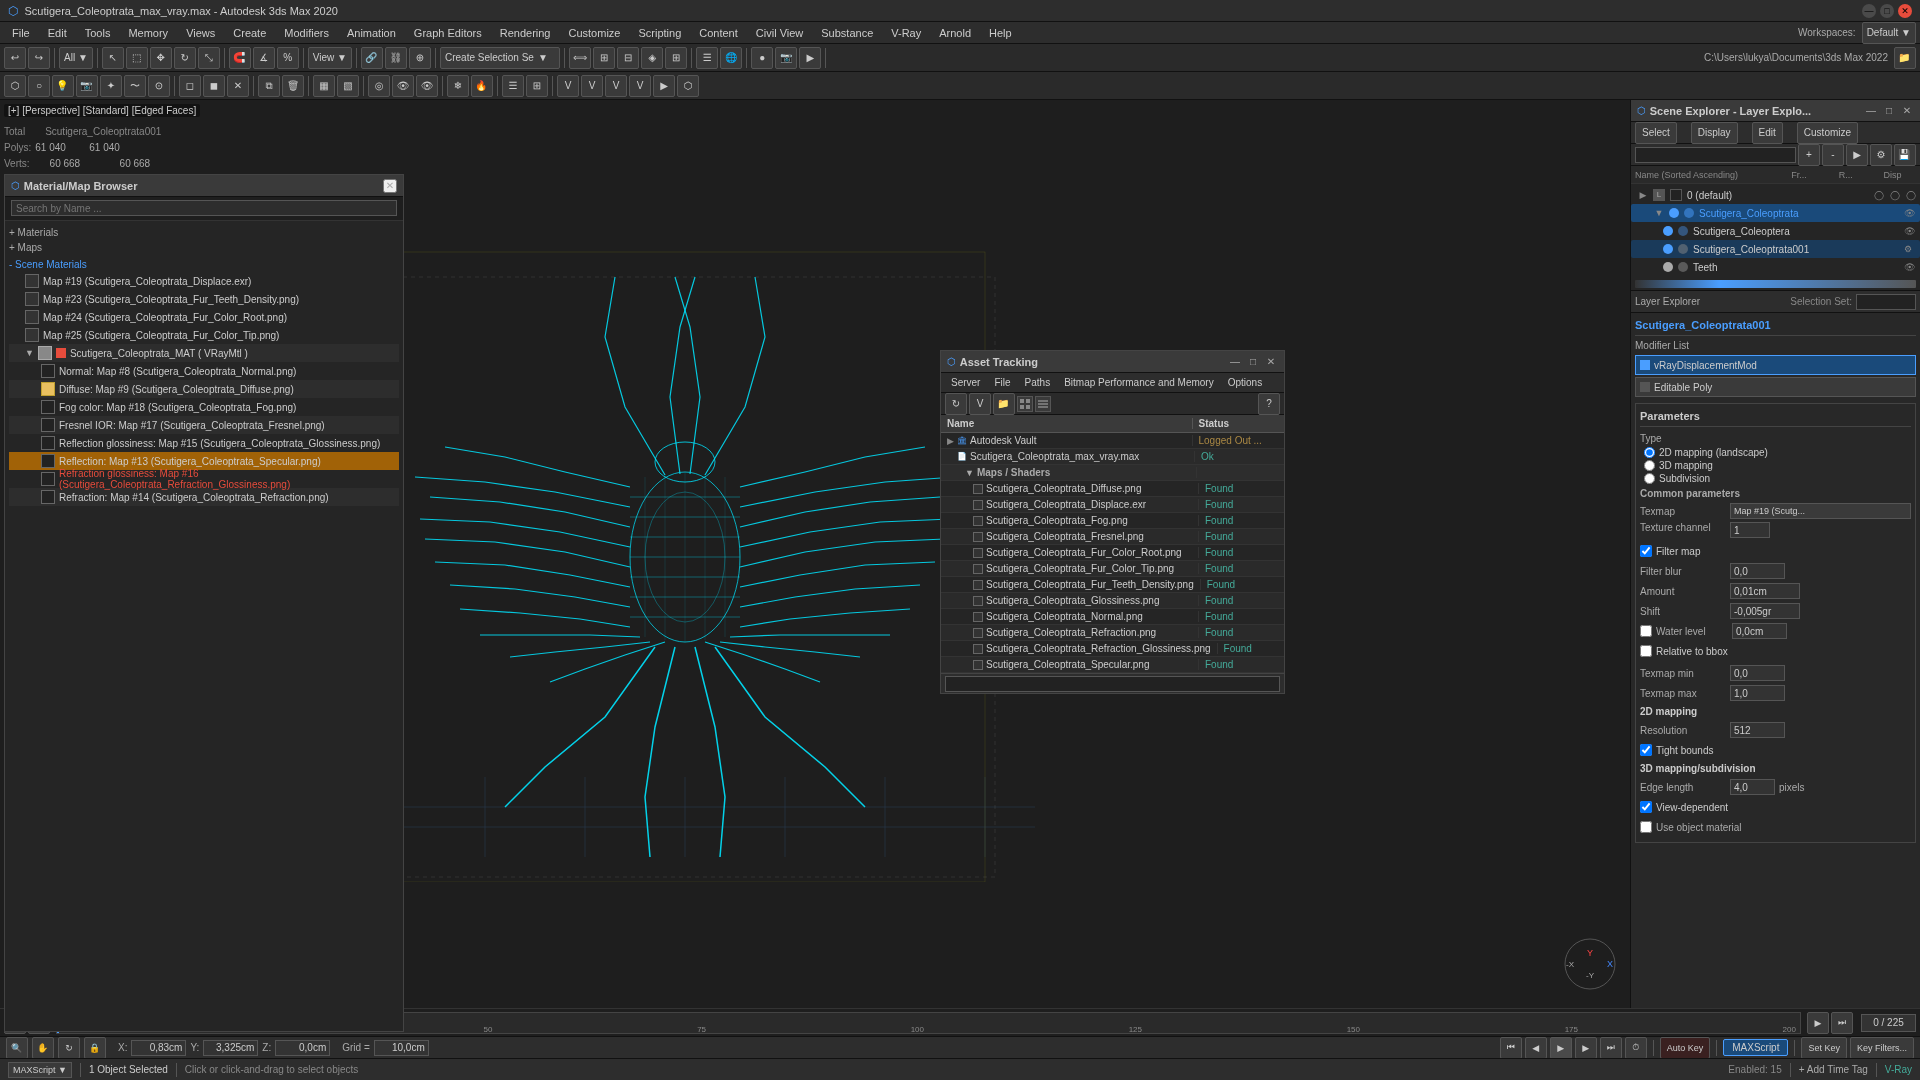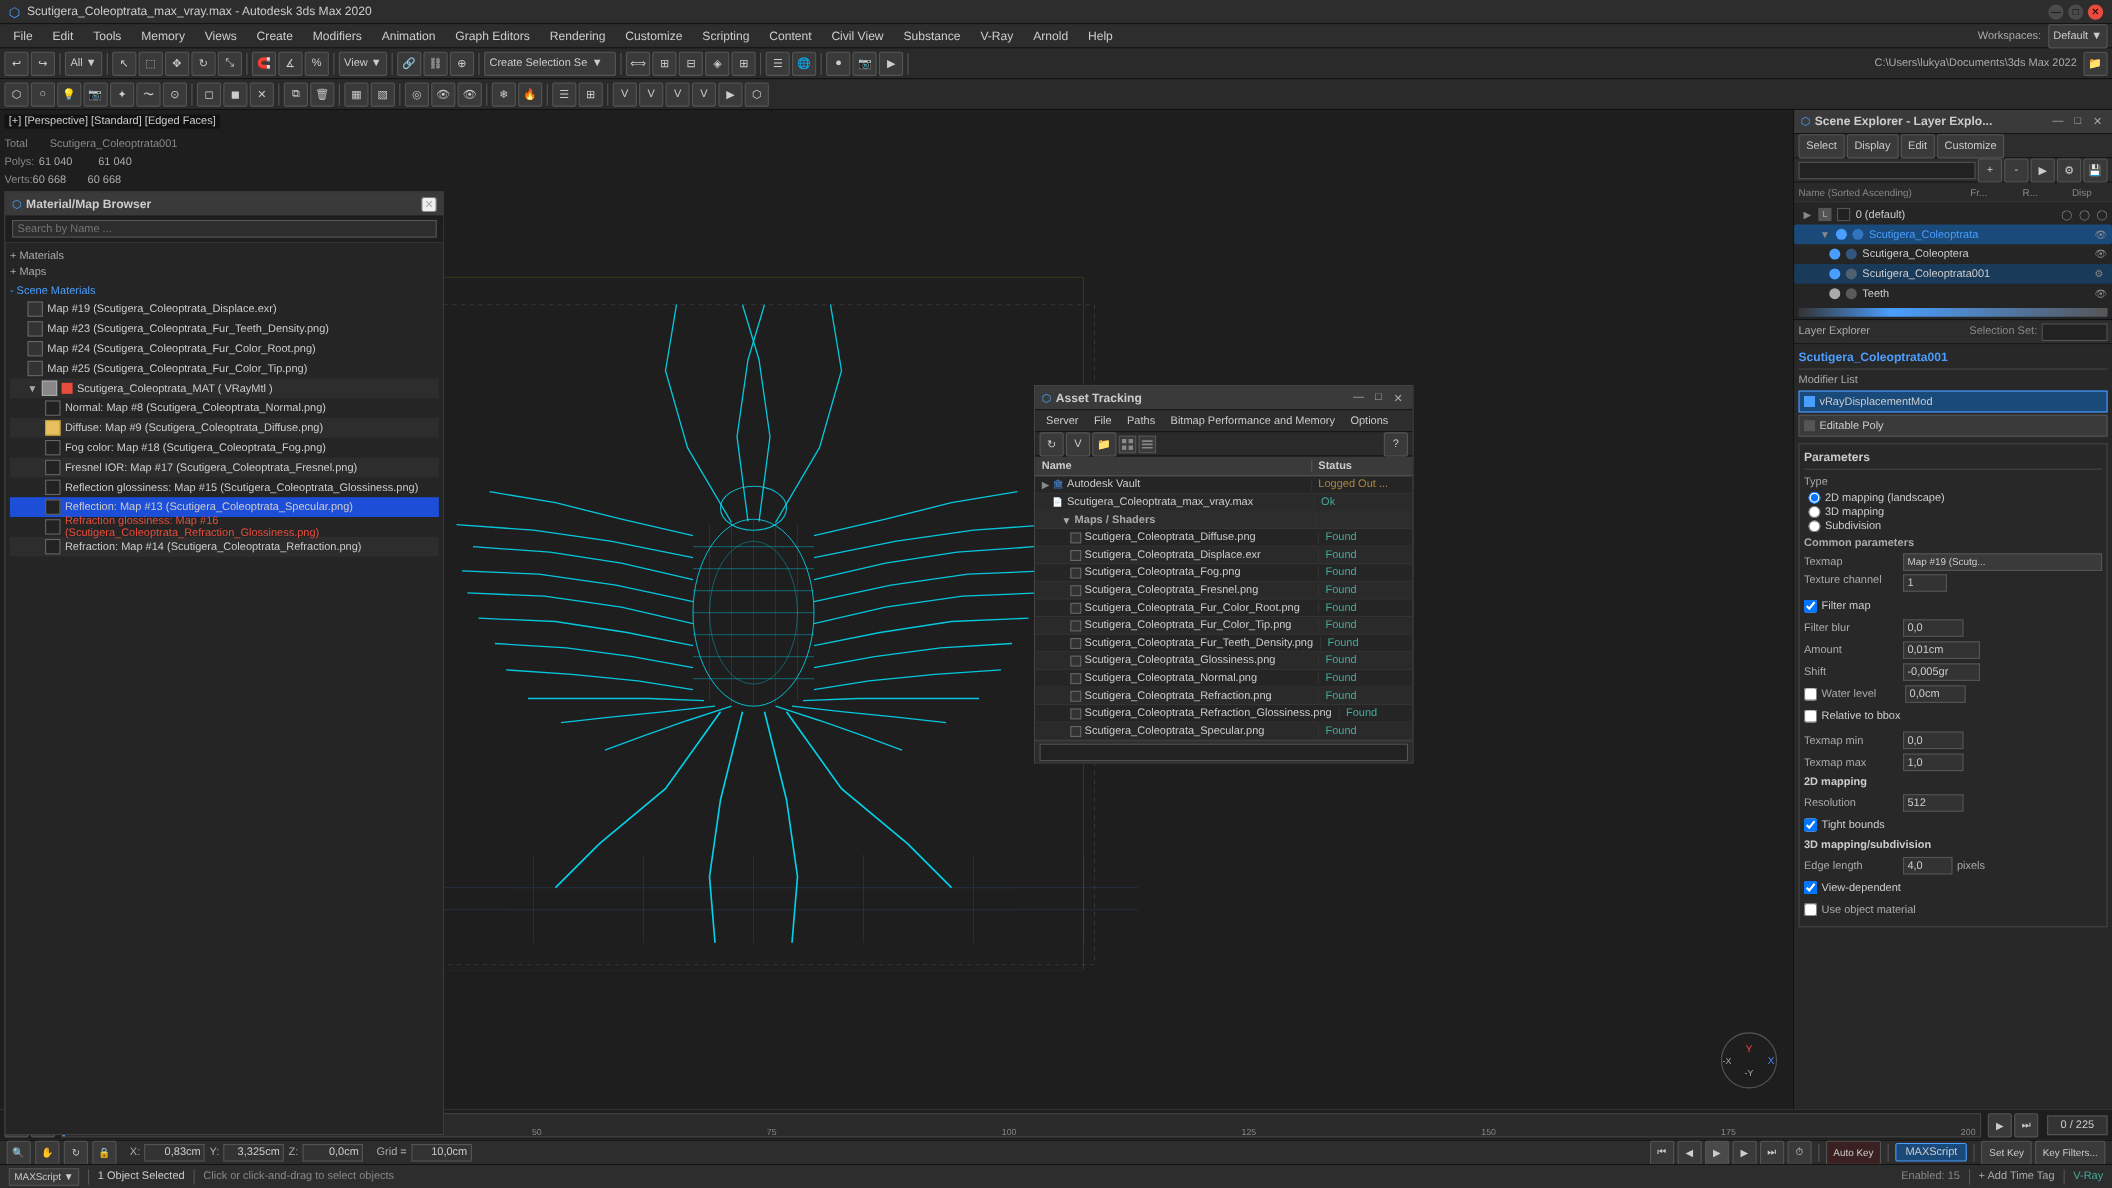--- a/index.html
+++ b/index.html
@@ -193,21 +193,21 @@
     <div style="position:absolute; top:24px; left:4px; color:#aaa; font-size:10px; z-index:10; line-height:16px;">
       <div style="display:flex; gap:20px;">
         <span style="color:#888;">Total</span>
         <span style="color:#888;">Scutigera_Coleoptrata001</span>
       </div>
       <div style="display:flex; gap:4px; align-items:center;">
         <span style="color:#888;">Polys:</span>
         <span style="color:#aaa; width:50px;">61 040</span>
         <span style="color:#aaa; width:50px;">61 040</span>
       </div>
-      <div style="display:flex; gap:0; align-items:flex-end;">
+      <div style="display:flex; gap:20px; align-items:flex-end;">
         <span style="color:#888;">Verts:</span>
         <span style="color:#aaa; width:50px;">60 668</span>
         <span style="color:#aaa; width:50px;">60 668</span>
       </div>
       <div style="margin-top:4px;">
         <span style="color:#888;">FPS:</span> <span style="color:#aaa;">Inactive</span>
       </div>
     </div>
 
     <svg id="creature-svg" width="700" height="650" viewBox="-350 -325 700 650" style="position:absolute; top:50%; left:42%; transform:translate(-50%,-50%);">
@@ -309,21 +309,21 @@
 
     <div id="scene-explorer" style="background:#252525; flex-shrink:0;">
       <div class="panel-titlebar">
         <span style="color:#4a9eff; font-size:10px;">⬡</span>
         <span class="panel-title">Scene Explorer - Layer Explo...</span>
         <span class="panel-btn">—</span>
         <span class="panel-btn">□</span>
         <span class="panel-btn">✕</span>
       </div>
 
-      <div style="height:22px; background:#2d2d2d; display:flex; align-items:center; border-bottom:1px solid #111; gap:2px; padding:0 4px;">
+      <div style="height:22px; background:#2d2d2d; display:flex; align-items:center; border-bottom:1px solid #111; gap:14px; padding:0 4px;">
         <button class="tb-btn" style="font-size:10px; padding:0 6px;">Select</button>
         <button class="tb-btn" style="font-size:10px; padding:0 6px;">Display</button>
         <button class="tb-btn" style="font-size:10px; padding:0 6px;">Edit</button>
         <button class="tb-btn" style="font-size:10px; padding:0 6px;">Customize</button>
       </div>
 
       <div style="height:22px; background:#2d2d2d; display:flex; align-items:center; border-bottom:1px solid #111; padding:0 4px; gap:2px;">
         <input type="text" style="flex: 1 1 0%; height: 16px; background: rgb(34, 34, 34); border: 1px solid rgb(85, 85, 85); color: rgb(204, 204, 204); font-size: 10px; padding: 0px 4px;">
         <button class="tb-btn" title="Add">+</button>
         <button class="tb-btn">-</button>
@@ -574,21 +574,21 @@
       <span style="color:#ccc; font-size:10px;">Fog color: Map #18 (Scutigera_Coleoptrata_Fog.png)</span>
     </div>
     <div style="display:flex; align-items:center; height:18px; padding:0 4px 0 32px; cursor:pointer; gap:4px; background:#2d2d2d;">
       <div style="width:14px; height:14px; background:#222; border:1px solid #666; flex-shrink:0;"></div>
       <span style="color:#ccc; font-size:10px;">Fresnel IOR: Map #17 (Scutigera_Coleoptrata_Fresnel.png)</span>
     </div>
     <div style="display:flex; align-items:center; height:18px; padding:0 4px 0 32px; cursor:pointer; gap:4px;">
       <div style="width:14px; height:14px; background:#222; border:1px solid #666; flex-shrink:0;"></div>
       <span style="color:#ccc; font-size:10px;">Reflection glossiness: Map #15 (Scutigera_Coleoptrata_Glossiness.png)</span>
     </div>
-    <div style="display:flex; align-items:center; height:18px; padding:0 4px 0 32px; cursor:pointer; gap:4px; background:#1d4ed8;">
+    <div style="display:flex; align-items:center; height:18px; padding:0 4px 0 32px; cursor:pointer; gap:4px; background:#a16207;">
       <div style="width:14px; height:14px; background:#222; border:1px solid #666; flex-shrink:0;"></div>
       <span style="color:#ccc; font-size:10px;">Reflection: Map #13 (Scutigera_Coleoptrata_Specular.png)</span>
     </div>
     <div style="display:flex; align-items:center; height:18px; padding:0 4px 0 32px; cursor:pointer; gap:4px;">
       <div style="width:14px; height:14px; background:#222; border:1px solid #666; flex-shrink:0;"></div>
       <span style="color:#e74c3c; font-size:10px;">Refraction glossiness: Map #16 (Scutigera_Coleoptrata_Refraction_Glossiness.png)</span>
     </div>
     <div style="display:flex; align-items:center; height:18px; padding:0 4px 0 32px; cursor:pointer; gap:4px; background:#2d2d2d;">
       <div style="width:14px; height:14px; background:#222; border:1px solid #666; flex-shrink:0;"></div>
       <span style="color:#ccc; font-size:10px;">Refraction: Map #14 (Scutigera_Coleoptrata_Refraction.png)</span>

